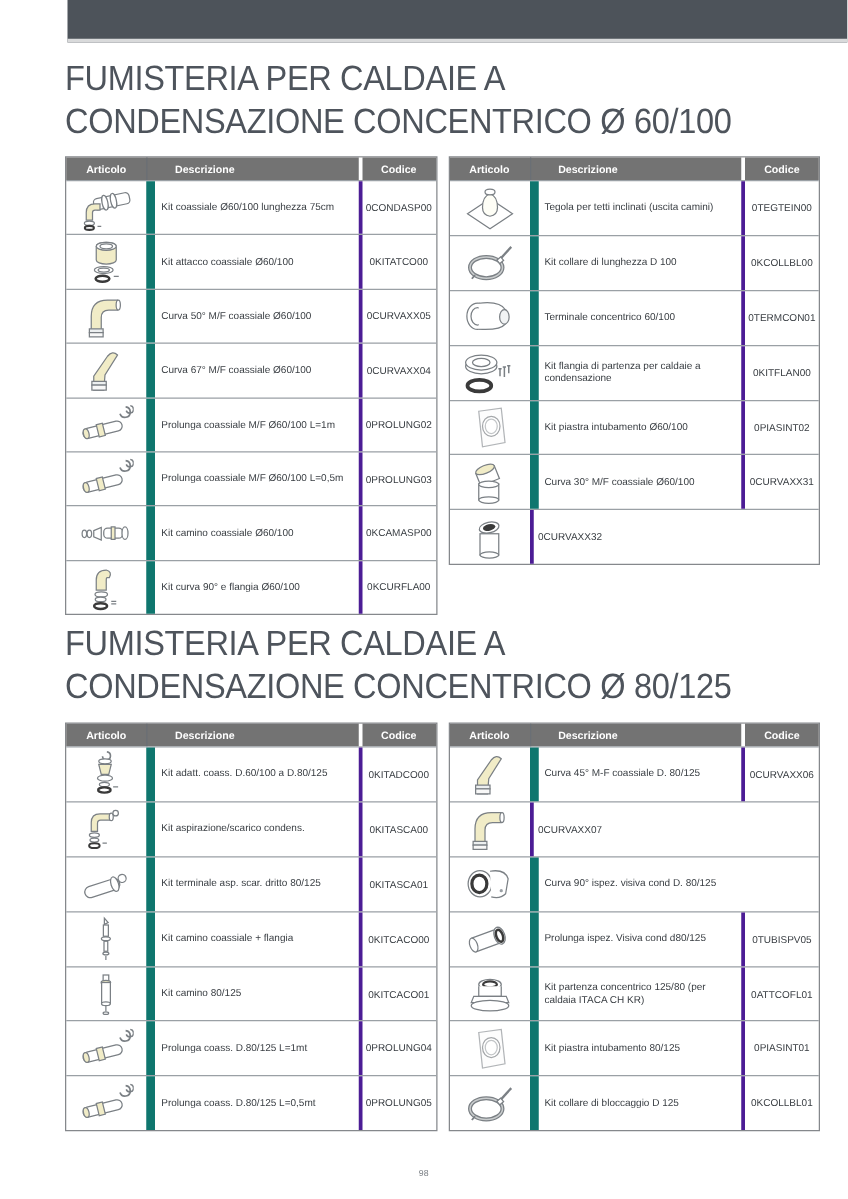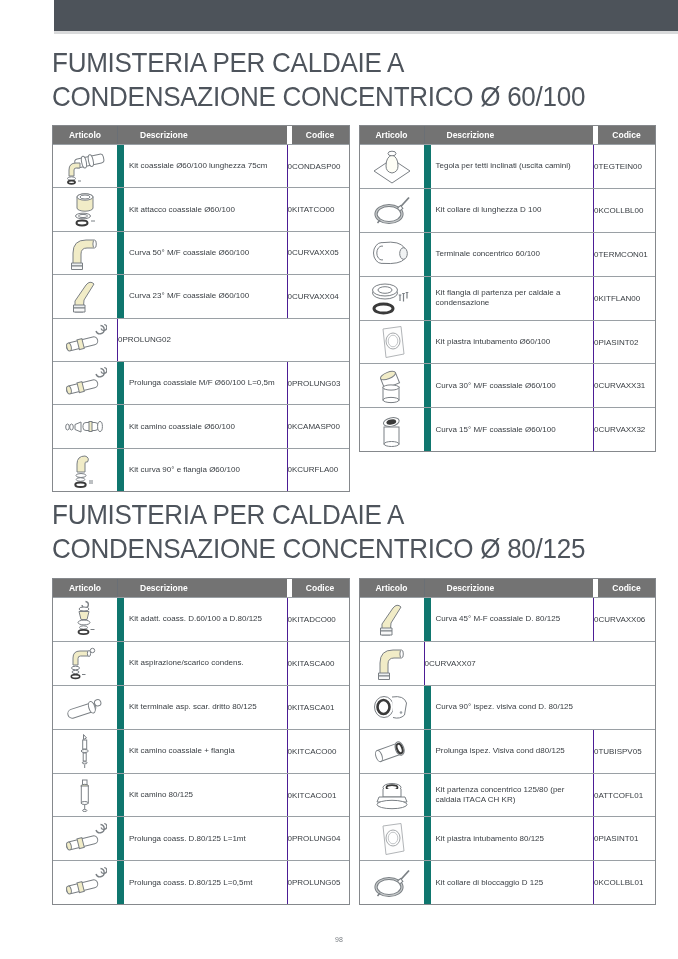--- a/index.html
+++ b/index.html
@@ -37,30 +37,30 @@
     background:#fff;
   }
   .thead {
     display:flex; height:18px;
     background:#737373; color:#ffffff;
     font-size:8.5px; font-weight:bold;
     align-items:center;
   }
   .thead .h-art { width:64px; text-align:center; }
   .thead .h-desc { flex:1; padding-left:22px; border-left:1px solid #6a6f75; align-self:stretch; display:flex; align-items:center; }
-  .thead .h-code { width:62px; text-align:center; border-left:5px solid #ffffff; align-self:stretch; display:flex; align-items:center; justify-content:center; }
+  .thead .h-code { width:62px; text-align:center; border-left:3px solid #ffffff; align-self:stretch; display:flex; align-items:center; justify-content:center; }
   .trow {
     display:flex; height:43.9px;
     border-top:1px solid #9aa0a5;
   }
   .rows-8 .trow { height:43.4px; }
   .cell { display:flex; align-items:center; }
   .cell.art { width:64px; justify-content:center; }
   .cell.desc { flex:1; padding:2px 4px 2px 5px; border-left:7px solid #0f766e; font-size:8px; line-height:10px; color:#383d42; }
-  .cell.code { width:62px; justify-content:flex-start; border-left:1px solid #4c1d95; font-size:8px; color:#383d42; text-align:center; }
+  .cell.code { width:62px; justify-content:center; border-left:3px solid #4c1d95; font-size:8px; color:#383d42; text-align:center; }
   .art-icon svg { display:block; }
   .page-number {
     position:absolute; bottom:16px; left:0; right:0;
     text-align:center; font-size:7px; color:#7a7f84;
   }
 </style>
 </head>
 <body>
 
 <div class="top-banner"></div>
@@ -144,39 +144,42 @@
           <div class="cell art">
             <span class="art-icon">
               <svg width="44" height="40" viewBox="0 0 44 40" fill="none" stroke-width="1">
                 <path d="M12 36 V25 L23 9 Q27 4 31 8 L21 24 L20 36 Z" fill="#f1ecc7" stroke="#7b8085"></path>
                 <path d="M10.5 29 h11.5 v3 h-11.5 z" fill="#eceff0" stroke="#7b8085"></path>
                 <path d="M10.5 32 h11.5 v4 h-11.5 z" fill="#f8f8f8" stroke="#7b8085"></path>
               </svg>
             </span>
           </div>
           <div class="cell desc">
-            <span>Curva 23° M/F coassiale Ø60/100</span>
+            <span>Curva 67° M/F coassiale Ø60/100</span>
           </div>
           <div class="cell code">
             <span>0CURVAXX04</span>
           </div>
         </div>
         <div class="trow">
           <div class="cell art">
             <span class="art-icon">
               <svg width="44" height="40" viewBox="0 0 44 40" fill="none" stroke-width="1">
                 <g transform="rotate(-14 22 23)">
                   <rect x="3" y="19" width="32" height="8" rx="4" fill="#fff" stroke="#7b8085"></rect>
                   <ellipse cx="5.5" cy="23" rx="2.2" ry="4" fill="#f1ecc7" stroke="#7b8085"></ellipse>
                   <rect x="15" y="18" width="5" height="10" fill="#f1ecc7" stroke="#7b8085"></rect>
                 </g>
                 <path d="M33 11 a4.2 4.2 0 1 0 4.5 -5.5" fill="none" stroke="#7b8085" stroke-width="1.4"></path>
                 <path d="M38 8.5 a3 3 0 1 0 3.2 -4" fill="none" stroke="#7b8085" stroke-width="1.2"></path>
               </svg>
             </span>
+          </div>
+          <div class="cell desc">
+            <span>Prolunga coassiale M/F Ø60/100 L=1m</span>
           </div>
           <div class="cell code">
             <span>0PROLUNG02</span>
           </div>
         </div>
         <div class="trow">
           <div class="cell art">
             <span class="art-icon">
               <svg width="44" height="40" viewBox="0 0 44 40" fill="none" stroke-width="1">
                 <g transform="rotate(-14 22 23)">
@@ -365,23 +368,20 @@
             <span class="art-icon">
               <svg width="44" height="40" viewBox="0 0 44 40" fill="none" stroke-width="1">
                 <rect x="14" y="17" width="15" height="17" fill="#fff" stroke="#7b8085"></rect>
                 <ellipse cx="21.5" cy="34" rx="7.5" ry="2.5" fill="#fff" stroke="#7b8085"></ellipse>
                 <g transform="rotate(-12 21.5 13)">
                   <ellipse cx="21.5" cy="12" rx="8" ry="4.2" fill="#fff" stroke="#7b8085"></ellipse>
                   <ellipse cx="21.5" cy="12" rx="5" ry="2.6" fill="#3a3a3a"></ellipse>
                 </g>
               </svg>
             </span>
-          </div>
-          <div class="cell desc">
-            <span>Curva 15° M/F coassiale Ø60/100</span>
           </div>
           <div class="cell code">
             <span>0CURVAXX32</span>
           </div>
         </div>
       </div>
   </div>
 </div>
 
 <div class="section-title title-2">

